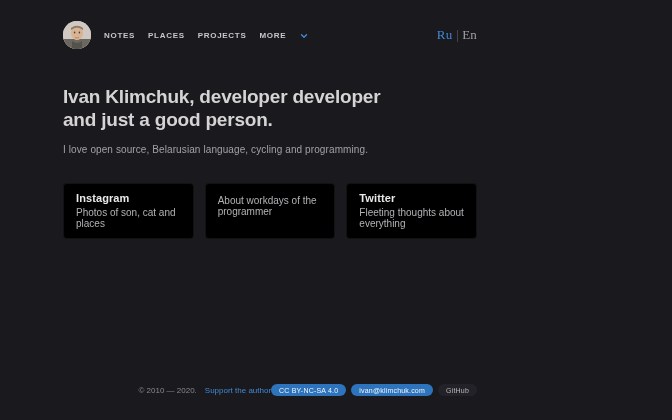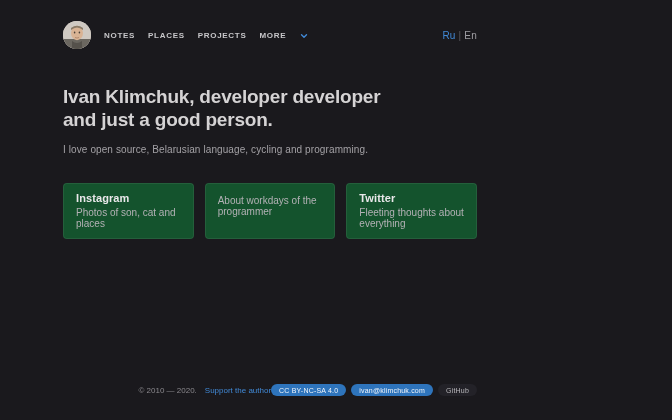--- a/index.html
+++ b/index.html
@@ -45,21 +45,21 @@
     font-weight: 700;
     letter-spacing: 0.7px;
     color: #c7c6c9;
     cursor: pointer;
     text-transform: uppercase;
     white-space: nowrap;
   }
   .nav-more { display: flex; align-items: center; gap: 14px; cursor: pointer; }
   .chev { display: block; margin-top: 1px; }
 
-  .lang-switch { font-size: 10px; letter-spacing: 0.2px; }
+  .lang-switch { font-size: 13px; letter-spacing: 0.2px; font-family: Liberation Serif, serif; }
   .lang-ru { color: #4189d6; cursor: pointer; }
   .lang-sep { color: #5b5a60; }
   .lang-en { color: #9f9ea3; cursor: pointer; }
 
   
   .hero { margin-top: 36px; }
   .hero-title {
     font-size: 19px;
     line-height: 23px;
     font-weight: 700;
@@ -74,21 +74,21 @@
   }
 
   
   .cards {
     margin-top: 28px;
     display: flex;
     gap: 11px;
   }
   .card {
     flex: 1 1 0;
-    background: #14532d;
+    background: #000000;
     border: 1px solid rgba(255,255,255,0.07);
     border-radius: 4px;
     padding: 8px 12px 9px 12px;
     cursor: pointer;
   }
   .card-title {
     font-size: 11px;
     font-weight: 700;
     color: #e9e8ea;
     letter-spacing: 0.1px;

